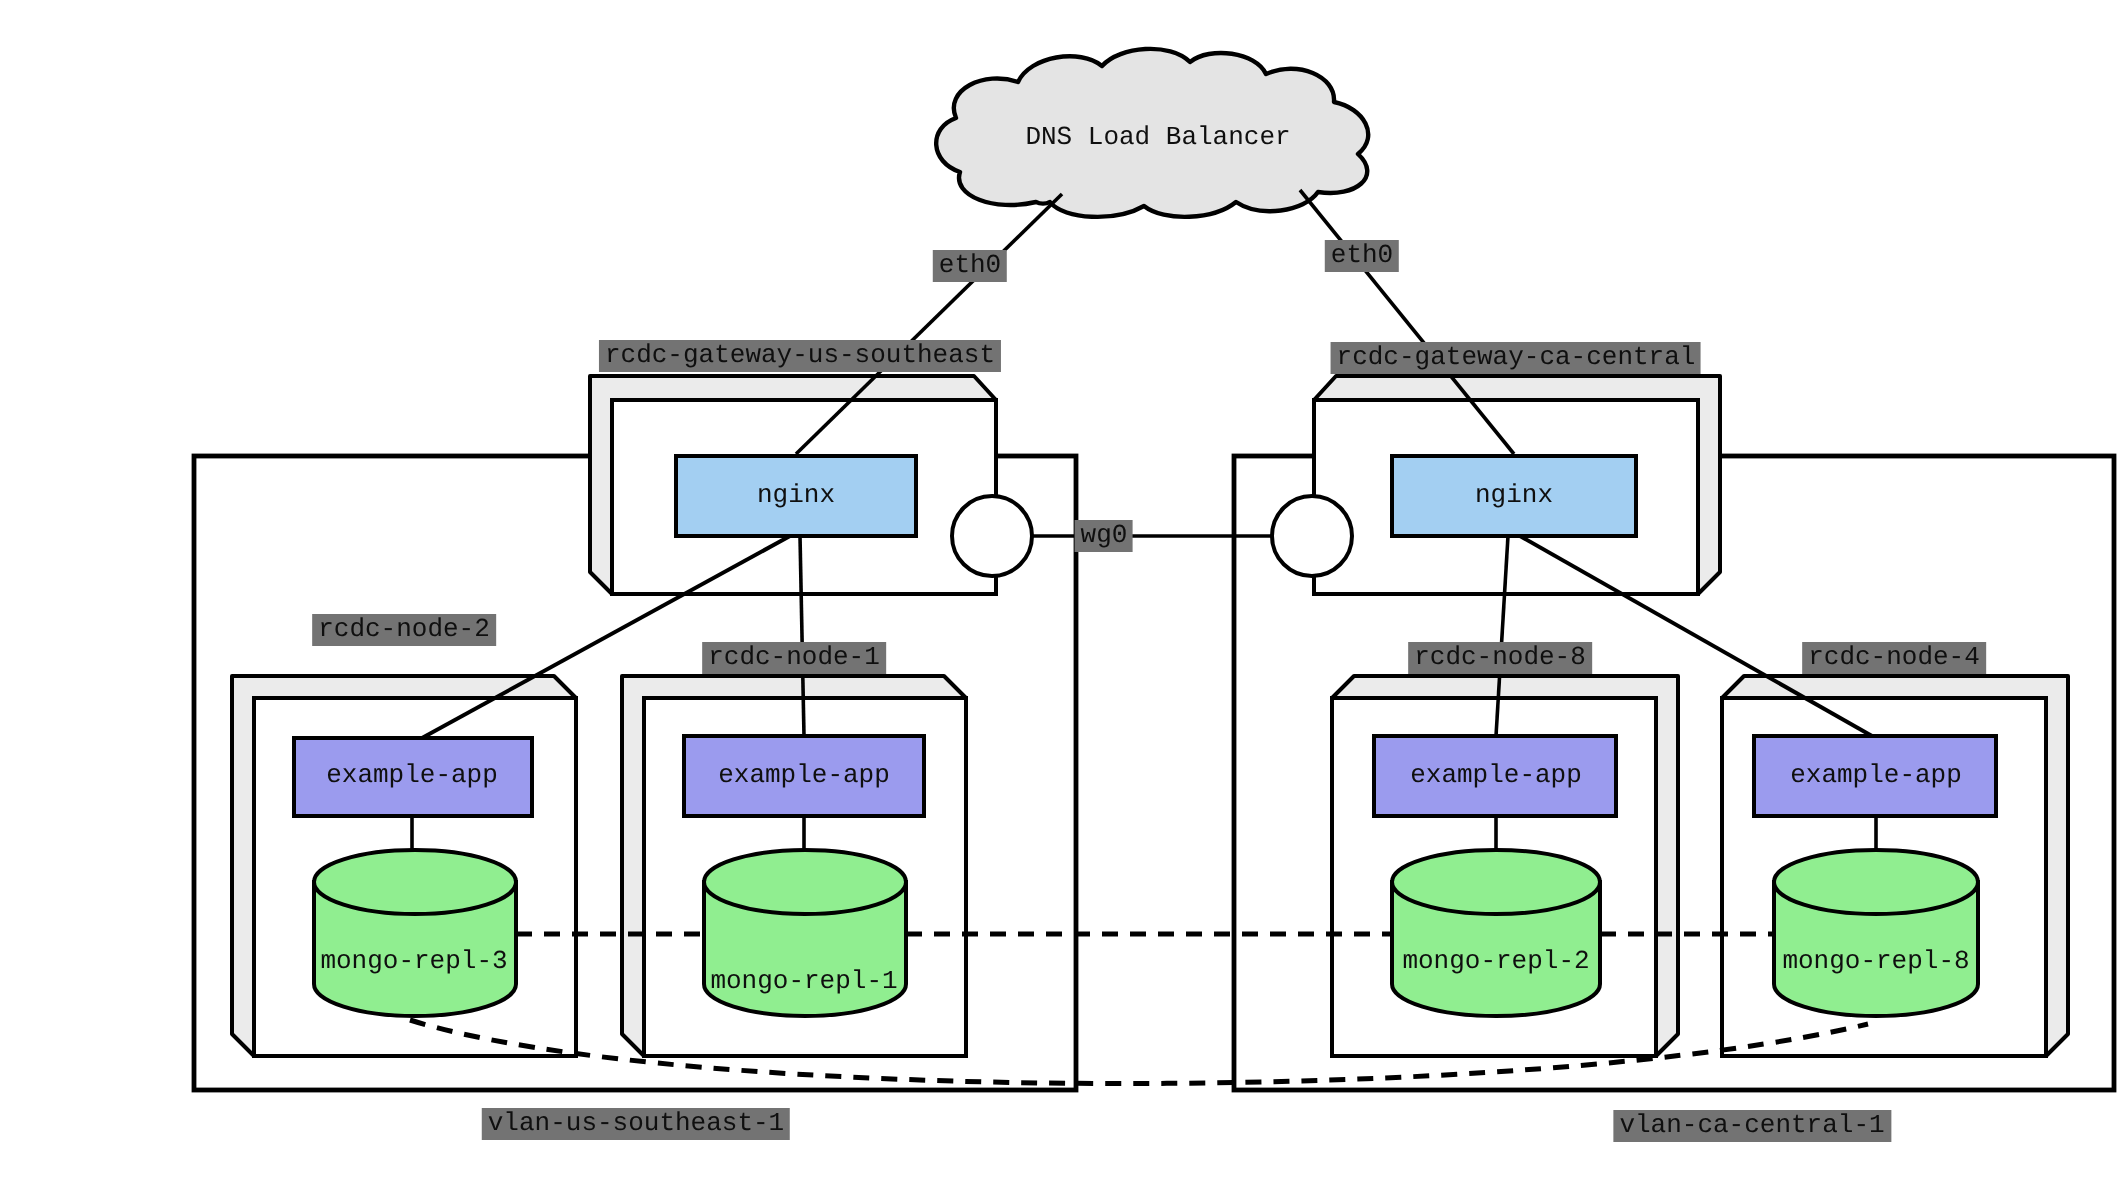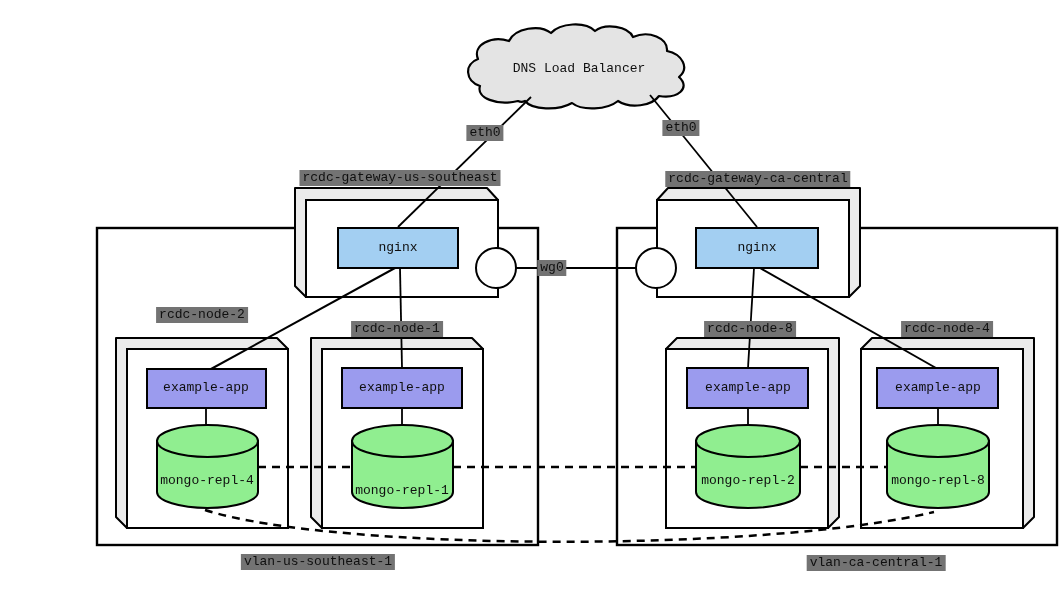--- a/index.html
+++ b/index.html
@@ -110,21 +110,21 @@
   <div class="lbl bg" style="left:154px;top:315px;text-align:right;">rcdc-node-2</div>
   <div class="lbl bg" style="left:349px;top:329px;">rcdc-node-1</div>
   <div class="lbl bg" style="left:702px;top:329px;">rcdc-node-8</div>
   <div class="lbl bg" style="left:899px;top:329px;">rcdc-node-4</div>
 
   <div class="lbl" style="left:158px;top:388px;">example-app</div>
   <div class="lbl" style="left:354px;top:388px;">example-app</div>
   <div class="lbl" style="left:700px;top:388px;">example-app</div>
   <div class="lbl" style="left:890px;top:388px;">example-app</div>
 
-  <div class="lbl" style="left:159px;top:481px;">mongo-repl-4</div>
+  <div class="lbl" style="left:159px;top:481px;">mongo-repl-3</div>
   <div class="lbl" style="left:354px;top:491px;">mongo-repl-1</div>
   <div class="lbl" style="left:700px;top:481px;">mongo-repl-2</div>
   <div class="lbl" style="left:890px;top:481px;">mongo-repl-8</div>
 
   <div class="lbl bg" style="left:270px;top:562px;text-align:right;">vlan-us-southeast-1</div>
   <div class="lbl bg" style="left:828px;top:563px;">vlan-ca-central-1</div>
 
 </div>
 
 </body></html>

